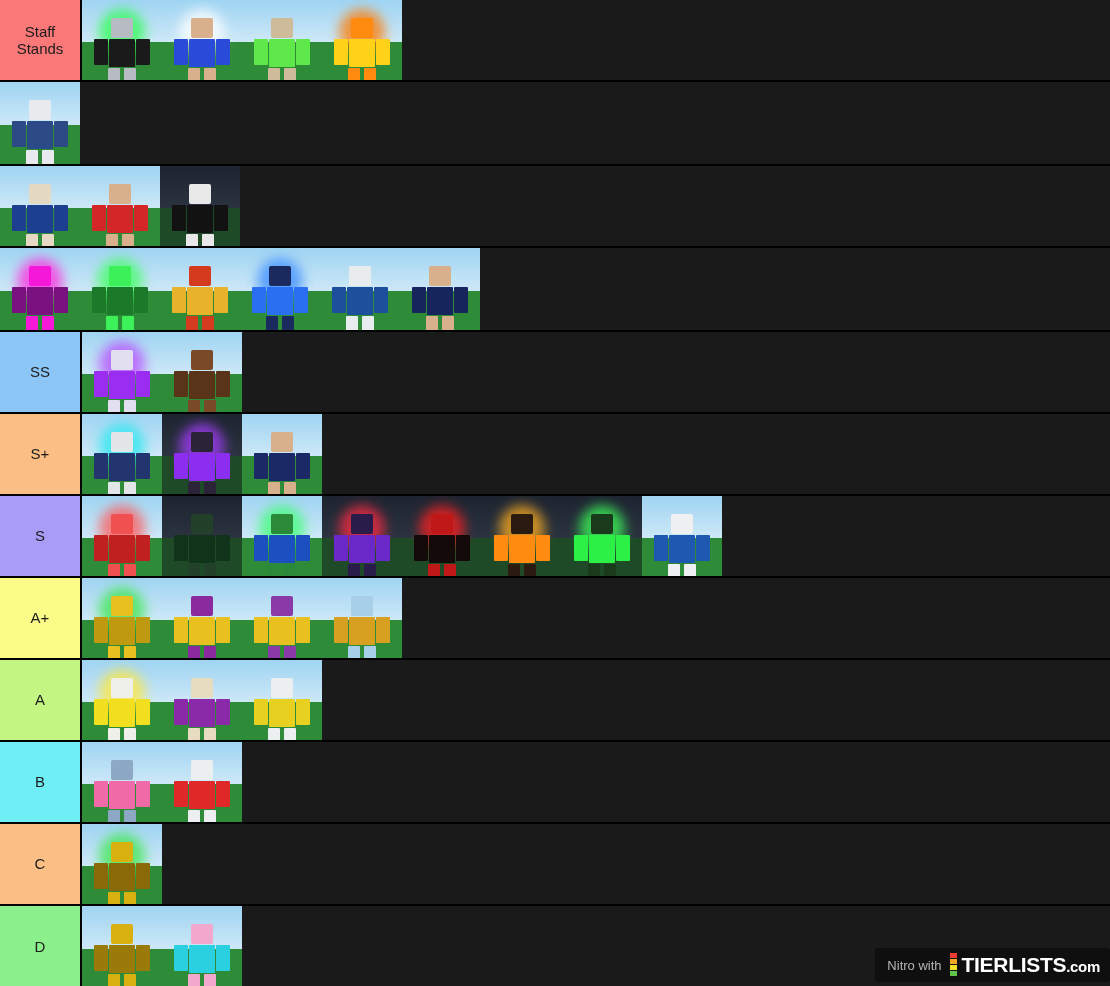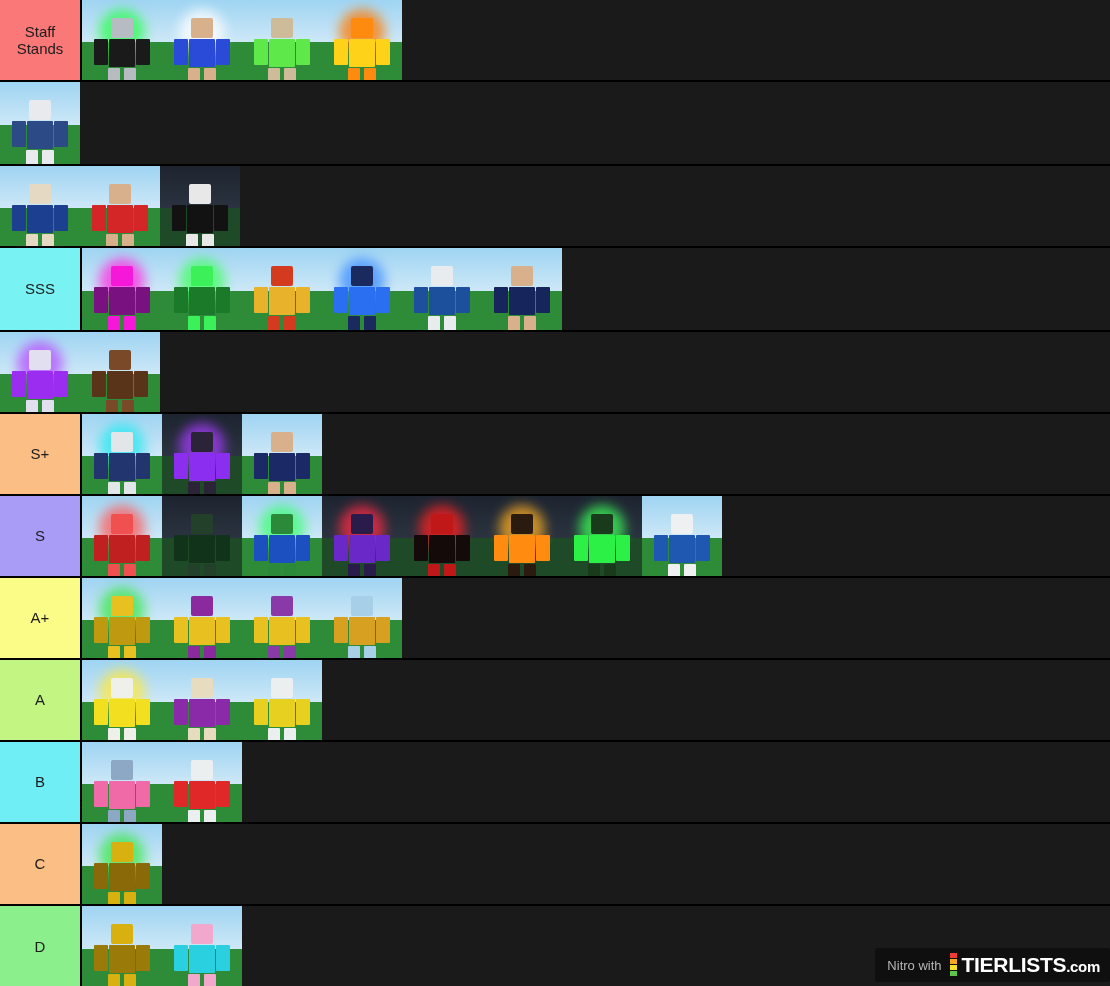--- a/index.html
+++ b/index.html
@@ -301,21 +301,20 @@
               <div class="armL" style="background: rgb(18, 18, 18);"></div>
               <div class="armR" style="background: rgb(18, 18, 18);"></div>
               <div class="legL" style="background: rgb(232, 232, 232);"></div>
               <div class="legR" style="background: rgb(232, 232, 232);"></div>
             </div>
           </div>
         </div>
       </div>
     </div>
     <div class="tier-row" style="height: 84px;">
-      <div class="tier-label" style="background: rgb(120, 242, 242);">SSS</div>
       <div class="tier-items">
         <div class="tier-item">
           <div class="thumb">
             <div class="sky"></div>
             <div class="grass"></div>
             <div class="glow" style="background: rgb(255, 44, 224);"></div>
             <div class="fig">
               <div class="head" style="background: rgb(246, 24, 216);"></div>
               <div class="torso" style="background: rgb(122, 17, 128);"></div>
               <div class="armL" style="background: rgb(122, 17, 128);"></div>
@@ -393,20 +392,21 @@
               <div class="armL" style="background: rgb(22, 38, 92);"></div>
               <div class="armR" style="background: rgb(22, 38, 92);"></div>
               <div class="legL" style="background: rgb(216, 176, 140);"></div>
               <div class="legR" style="background: rgb(216, 176, 140);"></div>
             </div>
           </div>
         </div>
       </div>
     </div>
     <div class="tier-row" style="height: 82px;">
+      <div class="tier-label" style="background: rgb(140, 198, 247);">SS</div>
       <div class="tier-items">
         <div class="tier-item">
           <div class="thumb">
             <div class="sky"></div>
             <div class="grass"></div>
             <div class="glow" style="background: rgb(184, 76, 255);"></div>
             <div class="fig">
               <div class="head" style="background: rgb(226, 223, 240);"></div>
               <div class="torso" style="background: rgb(155, 45, 240);"></div>
               <div class="armL" style="background: rgb(155, 45, 240);"></div>

